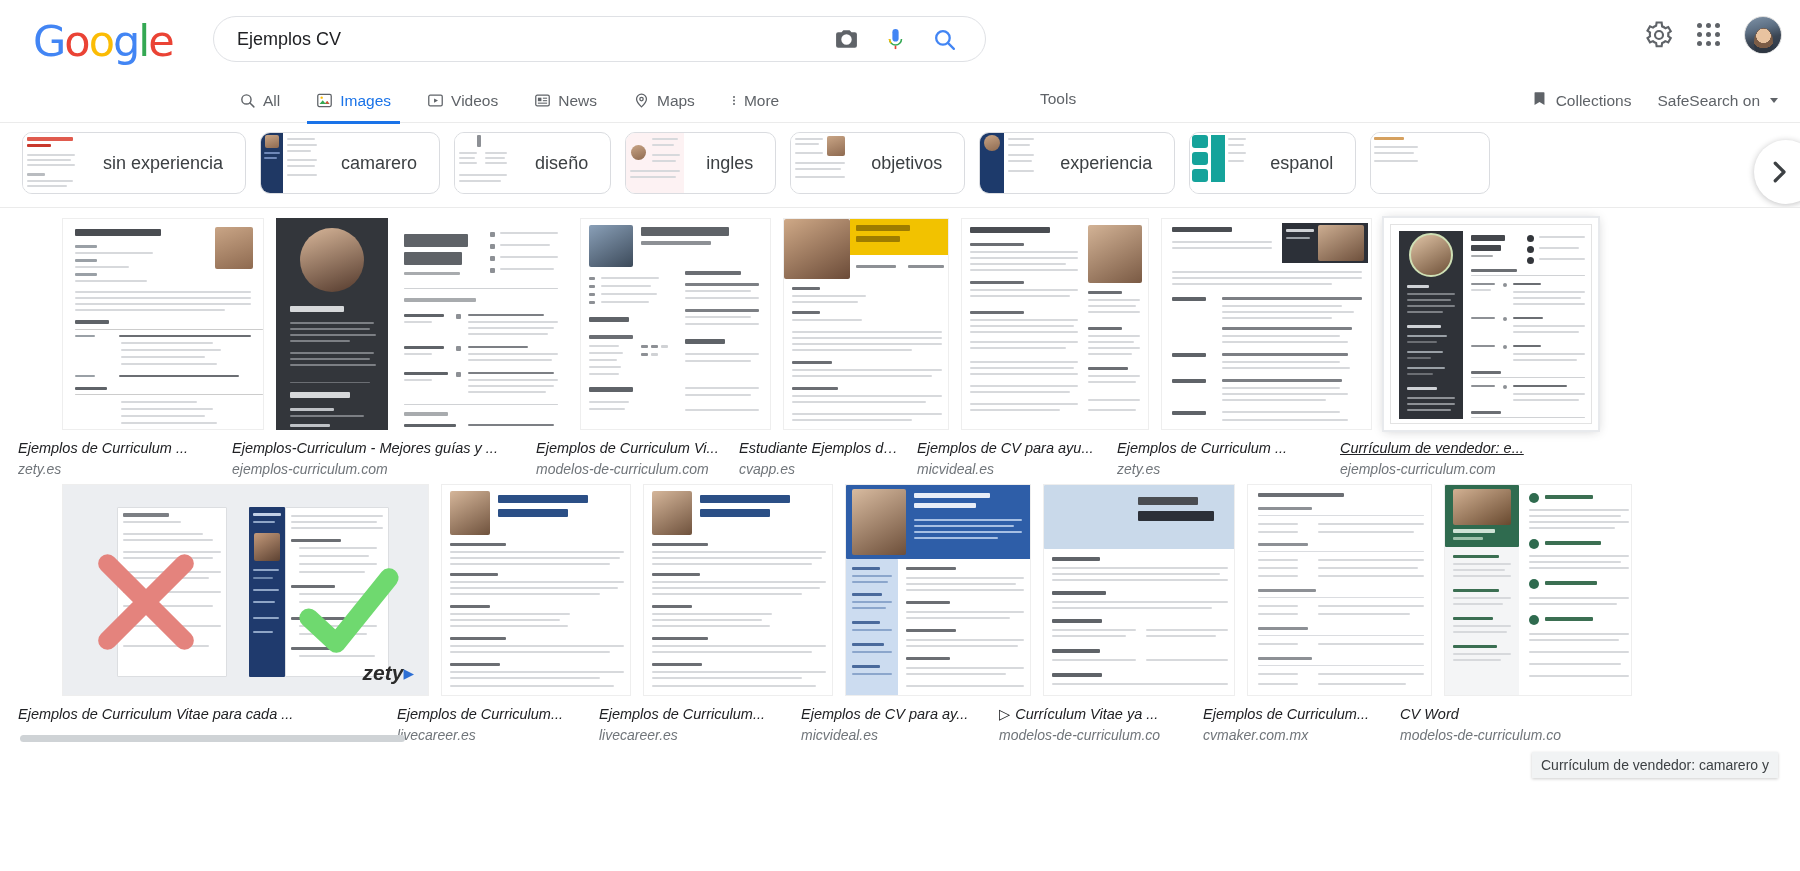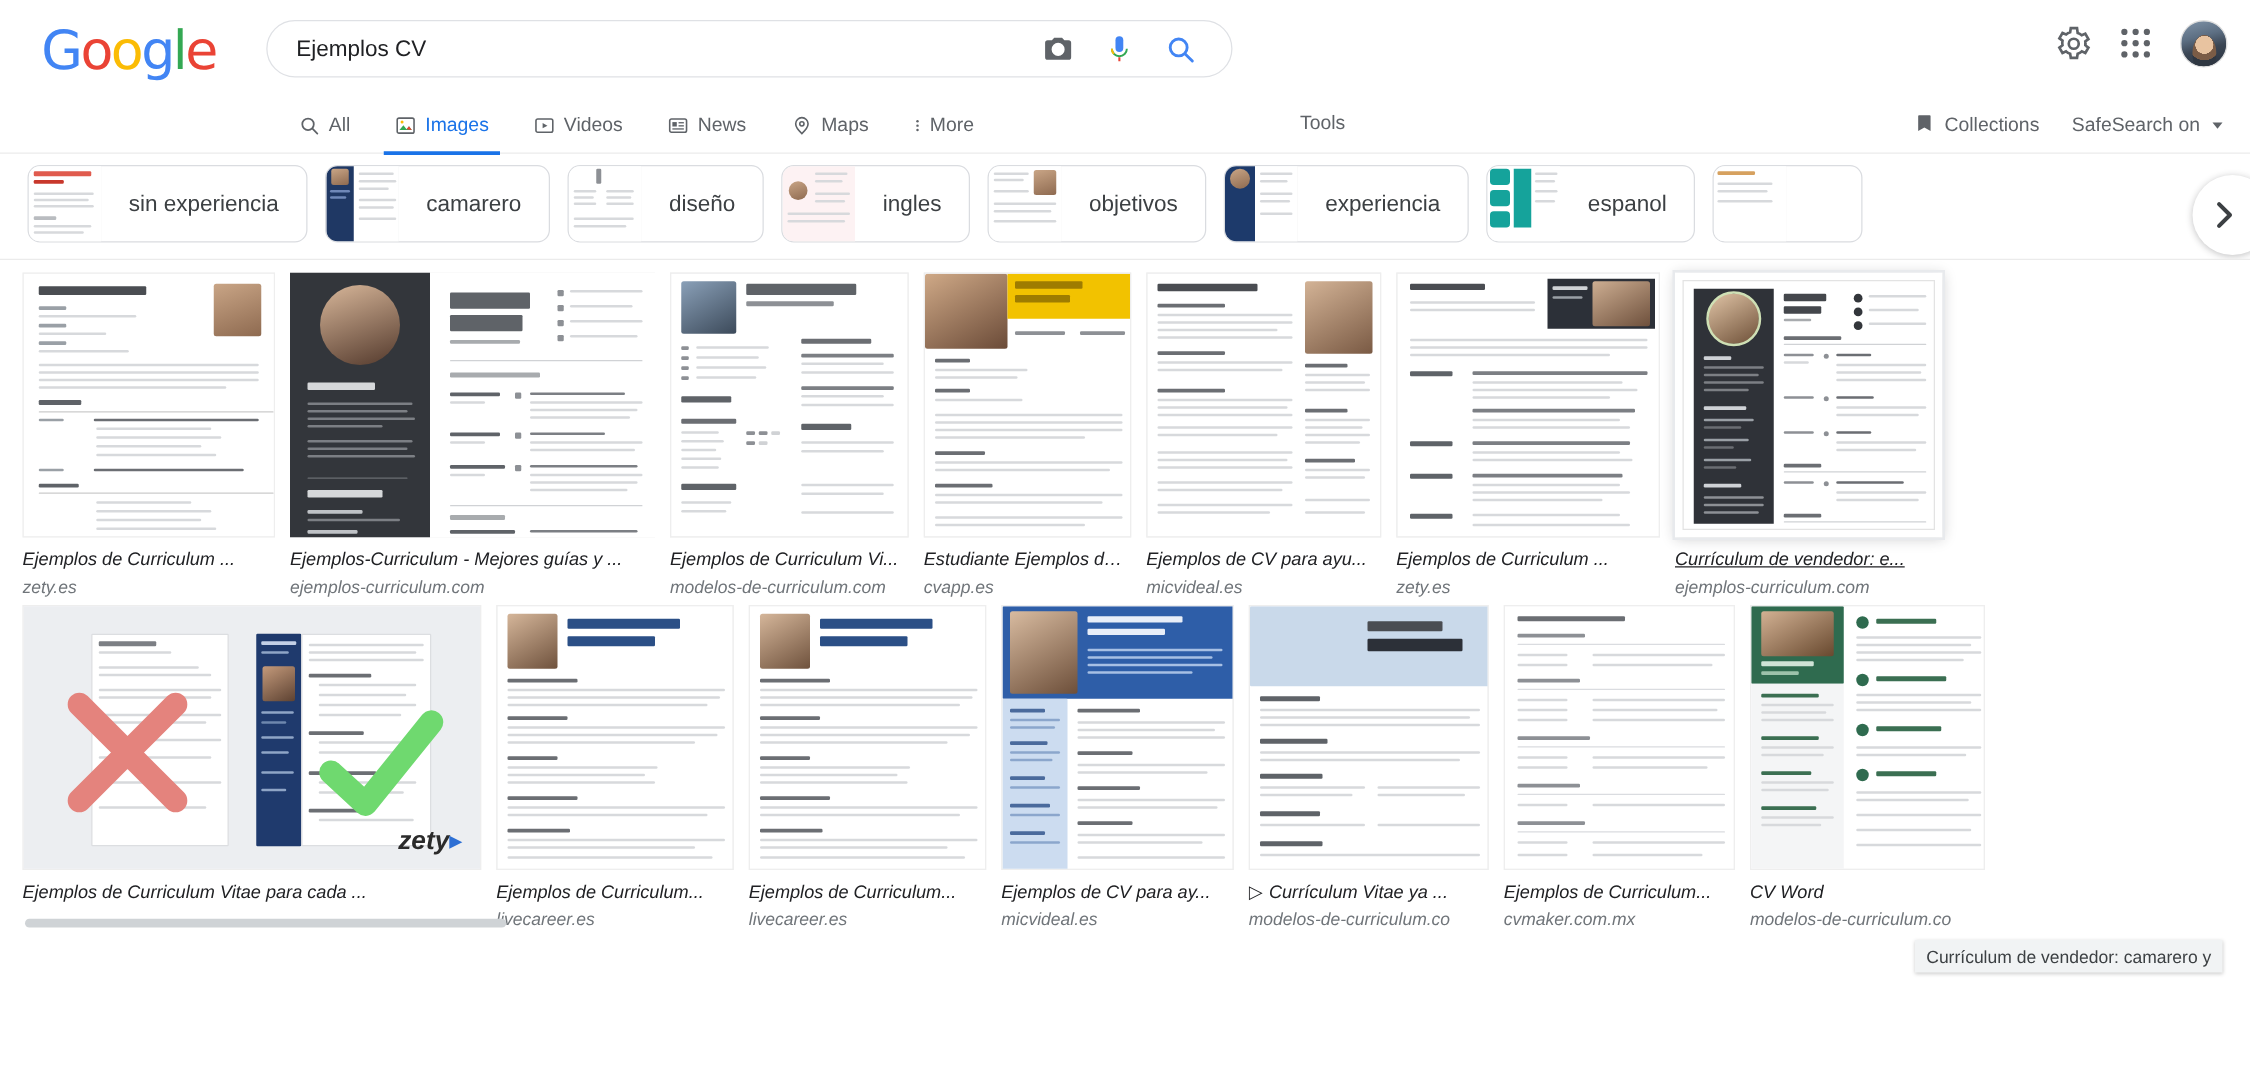--- a/index.html
+++ b/index.html
@@ -101,20 +101,21 @@
   }
   .chips-next svg { margin-left: -14px; }
 
   
   .results { padding: 10px 18px 0 18px; position: relative; }
   .row { display: flex; gap: 12px; margin-bottom: 6px; align-items: flex-start; }
   .card { position: relative; cursor: pointer; font-style: italic; }
   .thumb {
     background: #f1f3f4; position: relative; overflow: hidden;
     display: block;
+    margin-left: 44px;
   }
   .cap { padding-top: 9px; width: 100%; }
   .cap .t {
     font-size: 14.5px; color: #202124; line-height: 18px; white-space: nowrap;
     overflow: hidden; text-overflow: ellipsis;
   }
   .cap .d { font-size: 14px; color: #70757a; line-height: 18px; margin-top: 3px; white-space: nowrap; overflow: hidden; text-overflow: ellipsis; }
   .card.selected .thumb { outline: 2px solid #e8eaed; box-shadow: 0 1px 10px rgba(32,33,36,.22); }
   .card.selected .cap .t { text-decoration: underline; }
   .play { display: inline-block; margin-right: 5px; }

